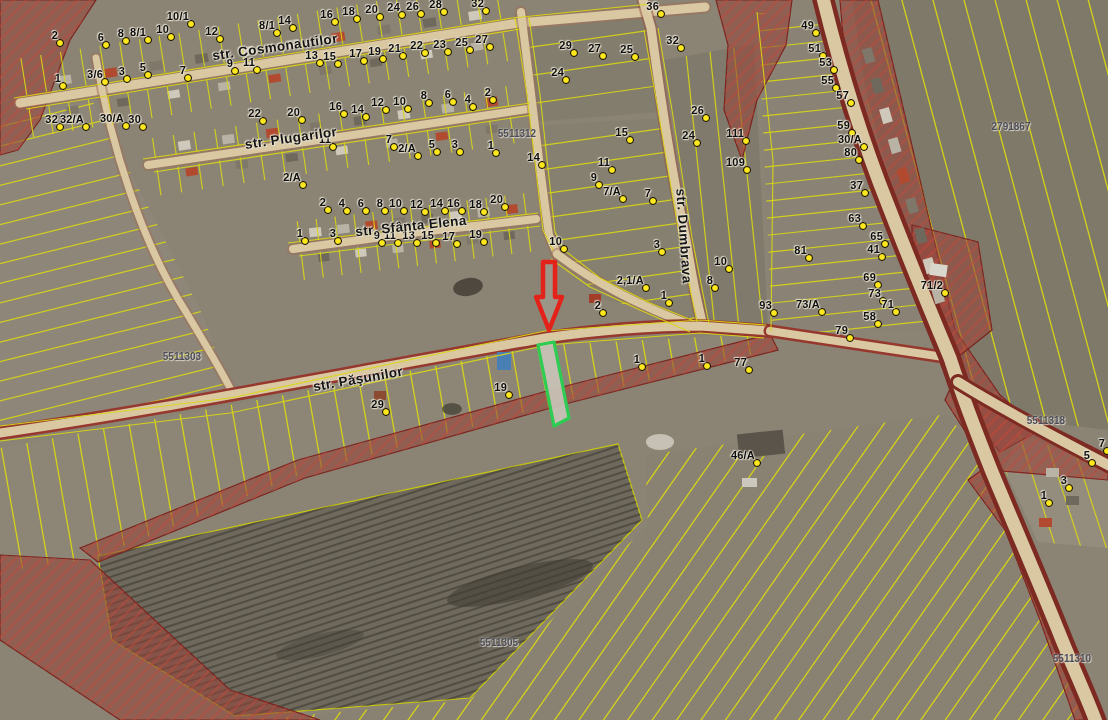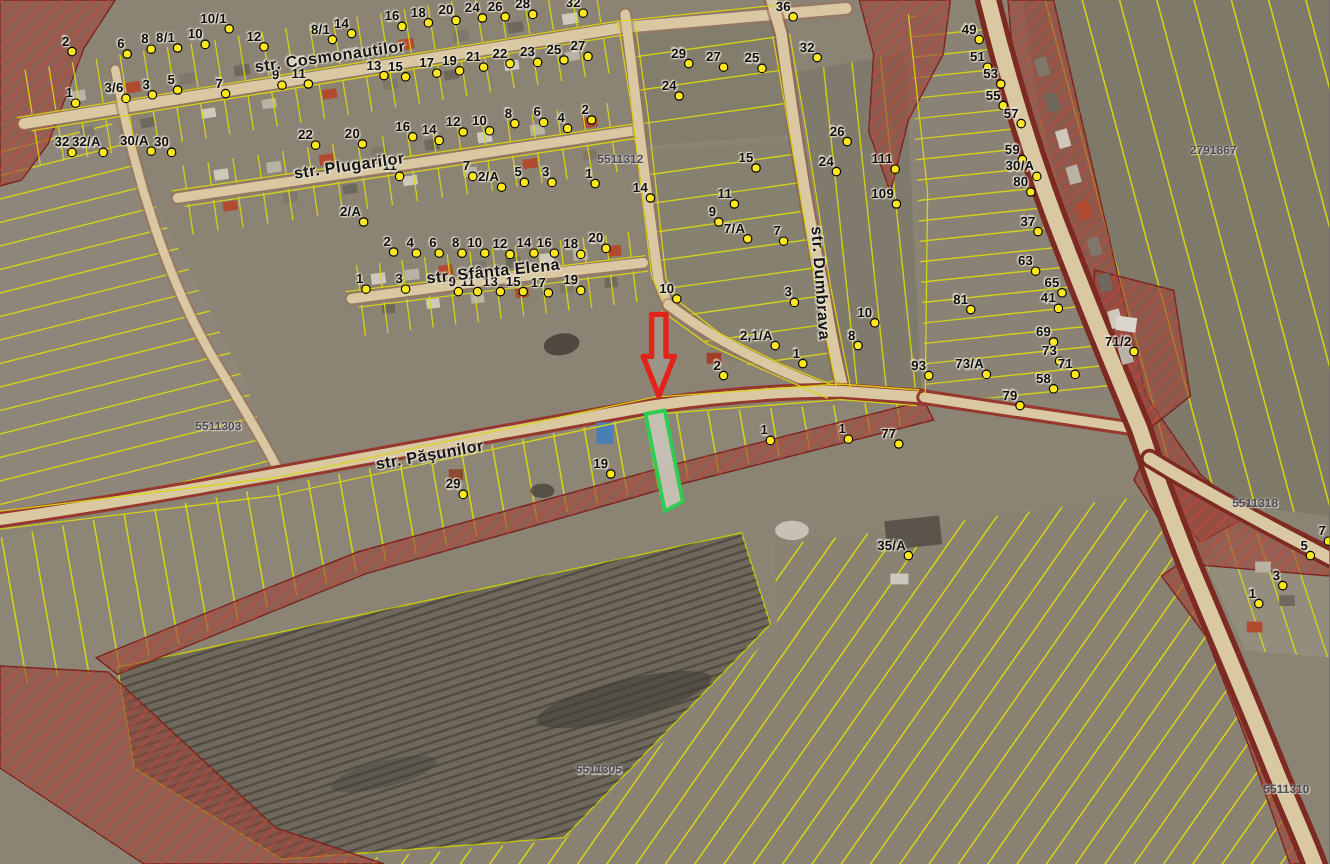--- a/index.html
+++ b/index.html
@@ -1116,21 +1116,21 @@
       <div class="marker" style="left: 707px; top: 366px;">
         <span class="dot"></span>
         <span class="lbl">1</span>
       </div>
       <div class="marker" style="left: 749px; top: 370px;">
         <span class="dot"></span>
         <span class="lbl">77</span>
       </div>
       <div class="marker" style="left: 757px; top: 463px;">
         <span class="dot"></span>
-        <span class="lbl">35/A</span>
+        <span class="lbl">46/A</span>
       </div>
       <div class="marker" style="left: 1049px; top: 503px;">
         <span class="dot"></span>
         <span class="lbl">1</span>
       </div>
       <div class="marker" style="left: 1069px; top: 488px;">
         <span class="dot"></span>
         <span class="lbl">3</span>
       </div>
       <div class="marker" style="left: 1092px; top: 463px;">

